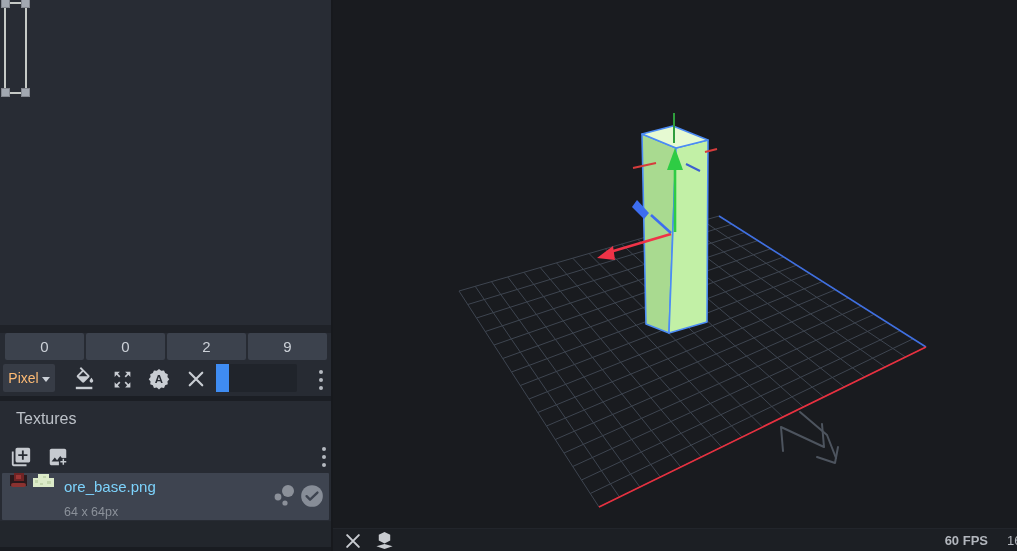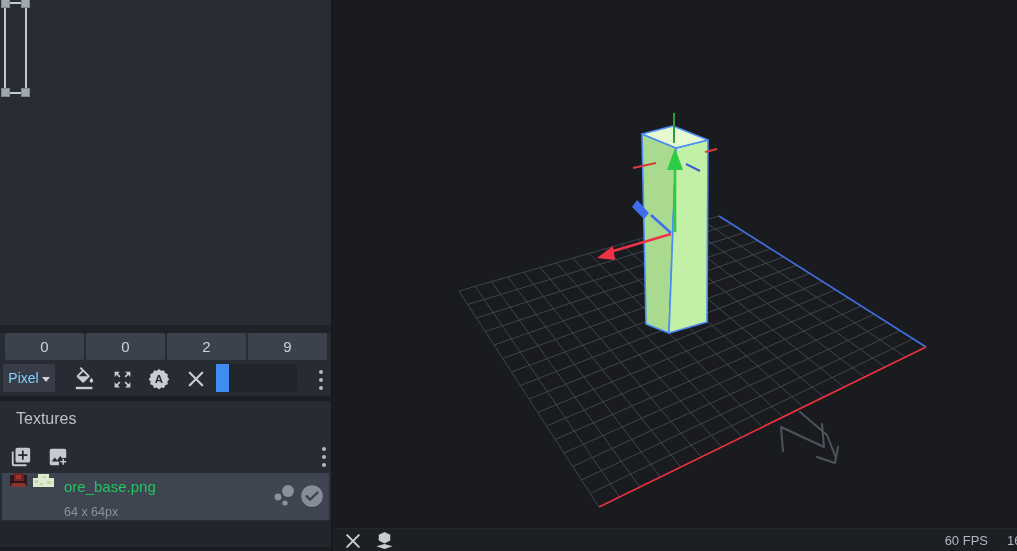--- a/index.html
+++ b/index.html
@@ -23,58 +23,58 @@
   .num-input {
     position:absolute; top:333px; height:27px; width:79px;
     background:#3c424d; border:none; border-radius:2px;
     color:#ccd1d8; font-size:15px; text-align:center; font-family:inherit;
   }
   .ni-0 { left:5px; } .ni-1 { left:86px; } .ni-2 { left:167px; } .ni-3 { left:248px; }
 
   .paint-toolbar { position:absolute; left:0; top:364px; width:331px; height:28px; }
   .mode-btn {
     position:absolute; left:3px; top:0; width:52px; height:28px; background:#373c46;
-    color:#7dd3fc; font-size:14px; display:flex; align-items:center; justify-content:center; gap:3px;
+    color:#fdba74; font-size:14px; display:flex; align-items:center; justify-content:center; gap:3px;
     border-radius:2px; cursor:default;
   }
   .caret { width:0; height:0; border-left:4px solid transparent; border-right:4px solid transparent; border-top:5px solid #ccd1d8; margin-top:2px; }
   .tb-icon { position:absolute; top:2px; width:24px; height:26px; color:#c9cdd3; display:flex; align-items:center; justify-content:center; }
   .tb-bucket { left:73px; } .tb-expand { left:110px; } .tb-badge { left:147px; } .tb-clear { left:184px; }
   .color-swatch { position:absolute; left:216px; top:0; width:13px; height:28px; }
   .color-field { position:absolute; left:229px; top:0; width:68px; height:28px; background:#20242b; border:none; border-radius:0 2px 2px 0; color:#ccd1d8; font-family:inherit; }
   .kebab { position:absolute; width:14px; display:flex; flex-direction:column; align-items:center; gap:4px; }
   .kebab i { width:4px; height:4px; border-radius:50%; background:#b4b9c0; }
   .kebab-paint { left:314px; top:6px; }
   .kebab-tex { left:317px; top:447px; }
 
   .panel-sep { position:absolute; left:0; top:396px; width:331px; height:5px; background:#1b1e24; }
 
   .tex-title { position:absolute; left:16px; top:410px; font-size:16px; color:#bcc1c8; }
   .tex-icon { position:absolute; top:446px; width:22px; height:22px; color:#c6cad0; }
   .ti-add { left:10px; } .ti-img { left:47px; }
 
   .tex-item { position:absolute; left:2px; top:473px; width:327px; height:47px; background:#3e4450; border-radius:1px; cursor:default; }
   .tex-thumb { position:absolute; left:3px; top:0px; width:52px; height:47px; }
-  .tex-name { position:absolute; left:62px; top:5px; font-size:15px; color:#22c55e;text-align:right; }
+  .tex-name { position:absolute; left:62px; top:5px; font-size:15px; color:#7dd3fc;text-align:right; }
   .tex-size { position:absolute; left:62px; top:32px; font-size:12.5px; color:#8b919a; }
   .tex-particle { position:absolute; left:271px; top:9px; width:24px; height:30px; color:#8b9099; }
   .tex-check { position:absolute; left:297px; top:10px; width:26px; height:26px; color:#878d97; }
 
   .list-area { position:absolute; left:0; top:521px; width:331px; height:26px; background:#22262c; }
   .panel-bottom { position:absolute; left:0; top:547px; width:331px; height:4px; background:#191c21; }
 
   
   .viewport { position:absolute; left:333px; top:0; width:684px; height:528px; background:#191b1f; }
   .viewport svg { position:absolute; left:0; top:0; }
 
   
   .status-bar { position:absolute; left:333px; top:528px; width:684px; height:23px; background:#1c1f24; border-top:1px solid #22252b; overflow:hidden; }
   .sb-icon { position:absolute; top:2px; width:20px; height:20px; color:#c9ccd1; }
   .sb-clear { left:10px; } .sb-cube { left:41px; }
-  .sb-fps { position:absolute; top:4px; right:29px; font-size:13px; color:#b2b6bd; }
+  .sb-fps { position:absolute; top:4px; right:29px; font-size:13px; color:#b2b6bd;font-weight:bold; }
   .sb-clip { position:absolute; top:4px; left:674px; font-size:13px; color:#b2b6bd; white-space:nowrap; }
 </style>
 </head>
 <body>
 
 <div id="app">
 
   <div class="left-panel">
 
     <div class="uv-canvas">

